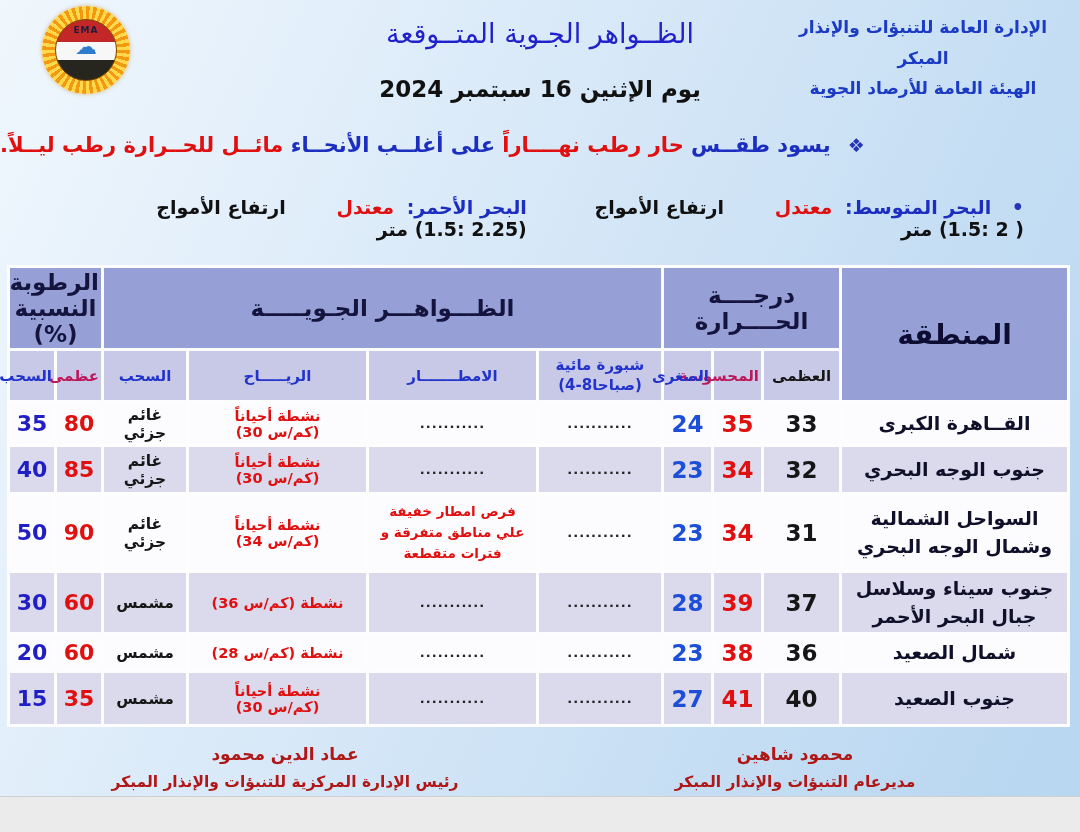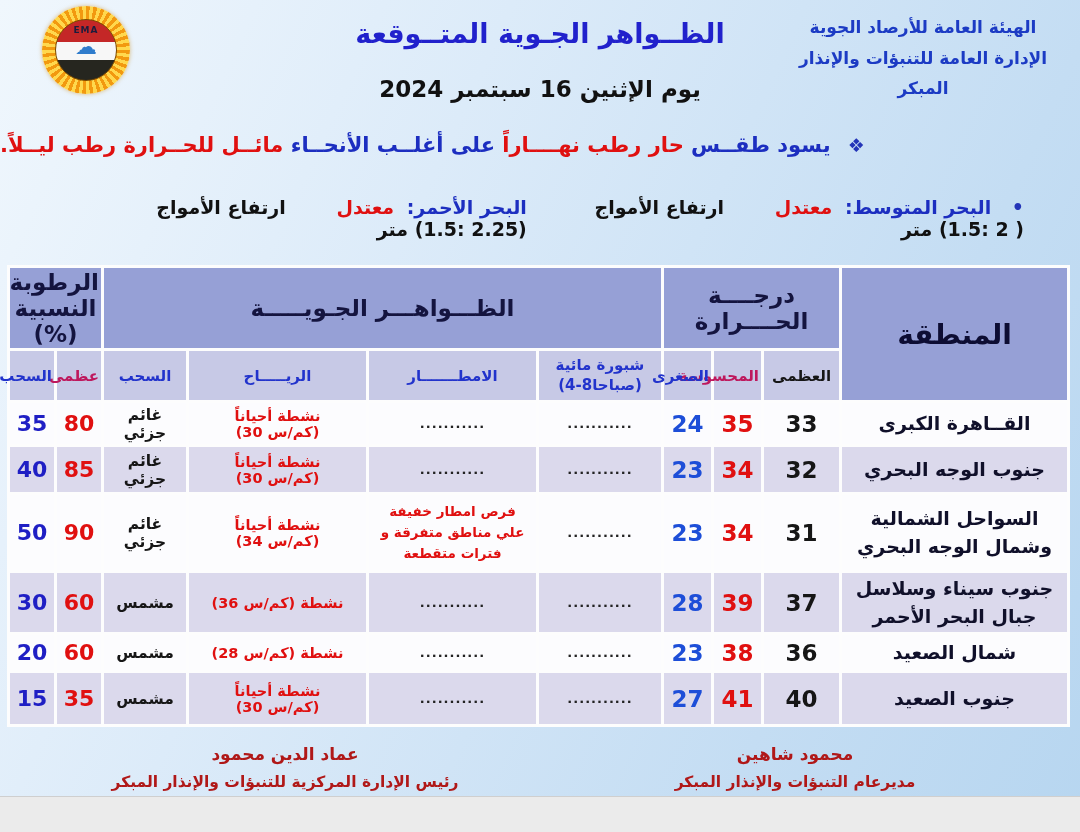--- a/index.html
+++ b/index.html
@@ -33,21 +33,21 @@
   }
   .ema { display:block; margin-top:5px; font-size:9px; font-weight:bold; color:#1d1d3d; letter-spacing:1px; }
   .cloud { display:block; margin-top:2px; font-size:22px; line-height:20px; color:#2f7ccc; }
   
   .org {
     position:absolute; top:12px; right:16px; width:282px; text-align:center;
     color:#1c3bc4; font-size:17px; font-weight:bold; line-height:1.8;
   }
   .main-title {
     position:absolute; top:18px; right:330px; width:420px; text-align:center;
-    color:#2121cc; font-size:27px; font-weight:bold;
+    color:#2121cc; font-size:27px; font-weight:normal;
   }
   .date-line {
     position:absolute; top:76px; right:330px; width:420px; text-align:center;
     color:#111; font-size:23px; font-weight:bold;
   }
   
   .summary {
     position:absolute; top:133px; left:0; right:0; text-align:left;
     font-size:21px; font-weight:bold;
   }
@@ -114,22 +114,22 @@
 
   <div class="logo">
     <div class="sun"></div>
     <div class="core">
       <span class="ema">EMA</span>
       <span class="cloud">☁</span>
     </div>
   </div>
 
   <div class="org">
+    <div>الإدارة العامة للتنبؤات والإنذار المبكر</div>
     <div>الهيئة العامة للأرصاد الجوية</div>
-    <div>الإدارة العامة للتنبؤات والإنذار المبكر</div>
   </div>
 
   <div class="main-title">الظــواهر الجـوية المتــوقعة</div>
   <div class="date-line">يوم الإثنين 16 سبتمبر 2024</div>
 
   <div class="summary">
     <span class="bullet">❖</span>
     <span class="t-blue">يسود طقــس</span>
     <span class="t-red">حار رطب نهــــاراً</span>
     <span class="t-blue">على أغلــب الأنحــاء</span>

